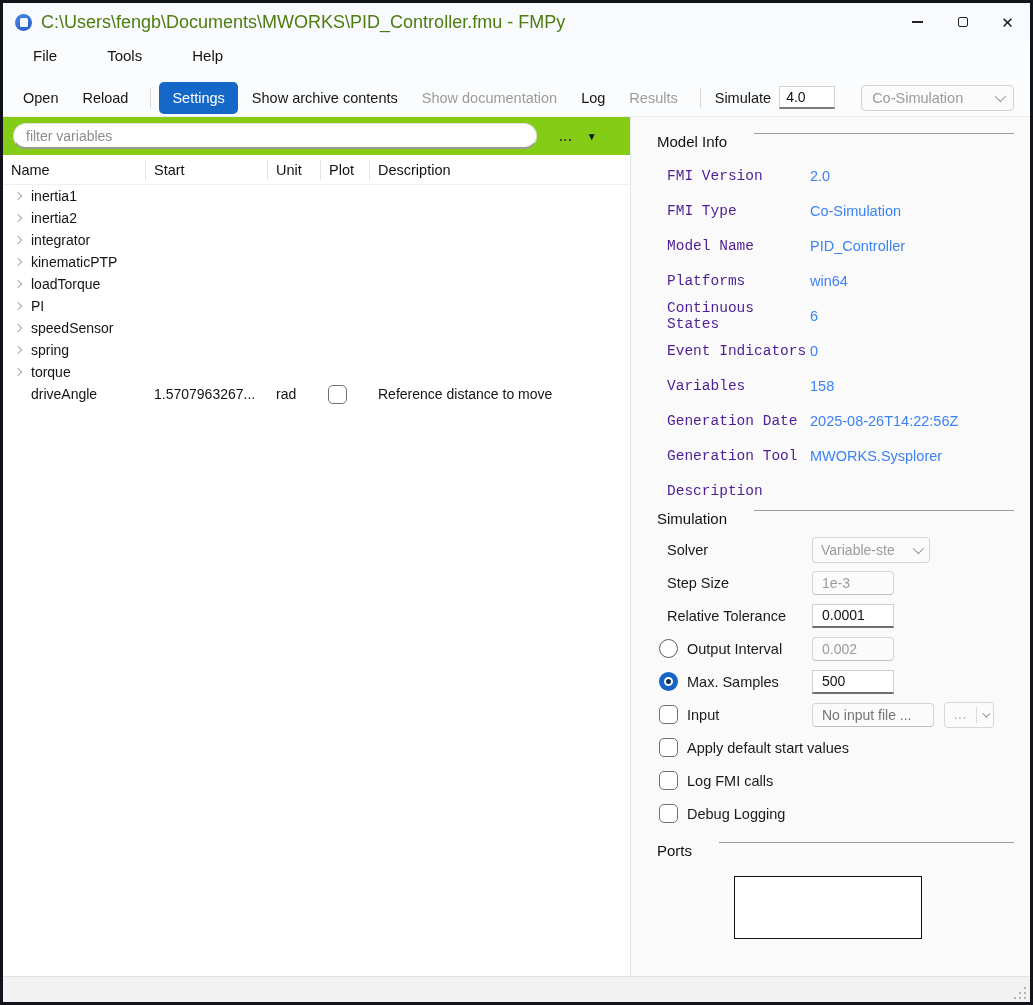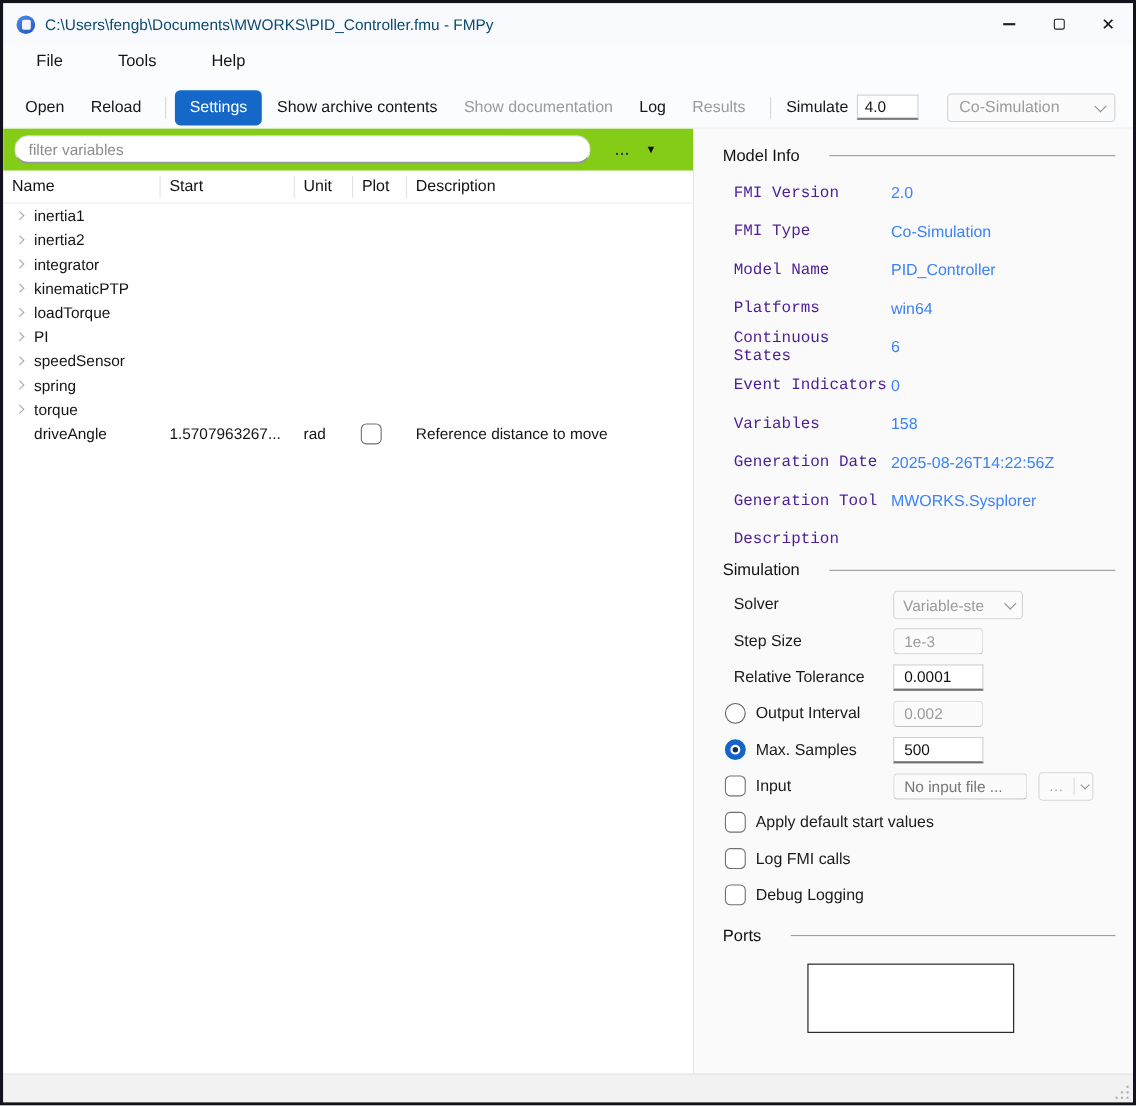--- a/index.html
+++ b/index.html
@@ -6,21 +6,21 @@
   body { font-family: "Liberation Sans", sans-serif; background:#d8d8d8; }
   .window{
     width:1033px;height:1005px;border:3px solid #13141b;background:#fff;
     display:flex;flex-direction:column;position:relative;
   }
   
   .titlebar{height:38px;background:#f8fafd;display:flex;align-items:center;padding-left:12px;flex:0 0 auto;}
   .app-icon{width:17px;height:17px;border-radius:50%;background:linear-gradient(145deg,#4f8ae9,#1f57c4);
     position:relative;flex:0 0 auto;}
   .app-icon::after{content:"";position:absolute;left:5px;top:4px;width:8px;height:9px;background:#f2f5fb;border-radius:1.5px;}
-  .title-text{font-size:14px;color:#0c4a6e;margin-left:9px;white-space:nowrap;}
+  .title-text{font-size:18px;color:#4d7c0f;margin-left:9px;white-space:nowrap;}
   .win-controls{margin-left:auto;display:flex;height:100%;}
   .win-btn{width:45px;height:100%;display:flex;align-items:center;justify-content:center;color:#222;cursor:default;}
   .glyph-min{width:11px;height:1.4px;background:#222;display:block;}
   .glyph-max{width:10px;height:10px;border:1.4px solid #222;border-radius:2px;display:block;}
   .glyph-close{font-size:15px;line-height:1;color:#111;}
   
   .menubar{height:38px;background:#fbfcfd;display:flex;padding-left:16px;flex:0 0 auto;}
   .menu-item{font-size:15px;color:#141414;padding:6px 14px;margin-right:22px;border-radius:4px;}
   
   .toolbar{height:38px;background:#fbfcfd;display:flex;align-items:center;padding:0 10px;flex:0 0 auto;
@@ -61,21 +61,21 @@
   .tree-chev{width:6px;height:6px;border-top:1.4px solid #a8a8a8;border-right:1.4px solid #a8a8a8;
     transform:rotate(45deg);display:inline-block;margin-right:10px;flex:0 0 auto;}
   .tree-chev.hidden{visibility:hidden;}
   .start-cell{width:122px;flex:0 0 auto;padding-left:8px;white-space:nowrap;overflow:hidden;}
   .unit-cell{width:53px;flex:0 0 auto;padding-left:8px;}
   .plot-cell{width:49px;flex:0 0 auto;display:flex;align-items:center;padding-left:7px;}
   .desc-cell{flex:1;padding-left:8px;white-space:nowrap;overflow:hidden;}
   .checkbox{width:19px;height:19px;border:1.5px solid #707070;border-radius:5px;background:#fff;flex:0 0 auto;}
   
   .right-panel{flex:1;background:#fafafa;padding:16px 16px 0 26px;overflow:hidden;display:flex;flex-direction:column;}
-  .group-hd{display:flex;align-items:center;gap:20px;}
+  .group-hd{display:flex;align-items:flex-start;gap:20px;}
   .group-hd .gtitle{font-size:15px;color:#111;white-space:nowrap;}
   .group-hd .gline{flex:1;height:1px;background:#9c9c9c;margin-left:7px;}
   .info-rows{margin:8px 0 2px 10px;}
   .info-row{height:35px;display:flex;align-items:center;font-size:14.5px;}
   .info-label{width:143px;flex:0 0 auto;color:#4c1d95;font-family:Liberation Mono, monospace;}
   .info-value{color:#3b82f6;}
   .sim-rows{margin:6px 0 4px 2px;}
   .sim-row{height:33px;display:flex;align-items:center;font-size:14.5px;color:#1a1a1a;}
   .sim-label{width:153px;flex:0 0 auto;padding-left:8px;}
   .ctl-label-group{width:153px;flex:0 0 auto;display:flex;align-items:center;}

